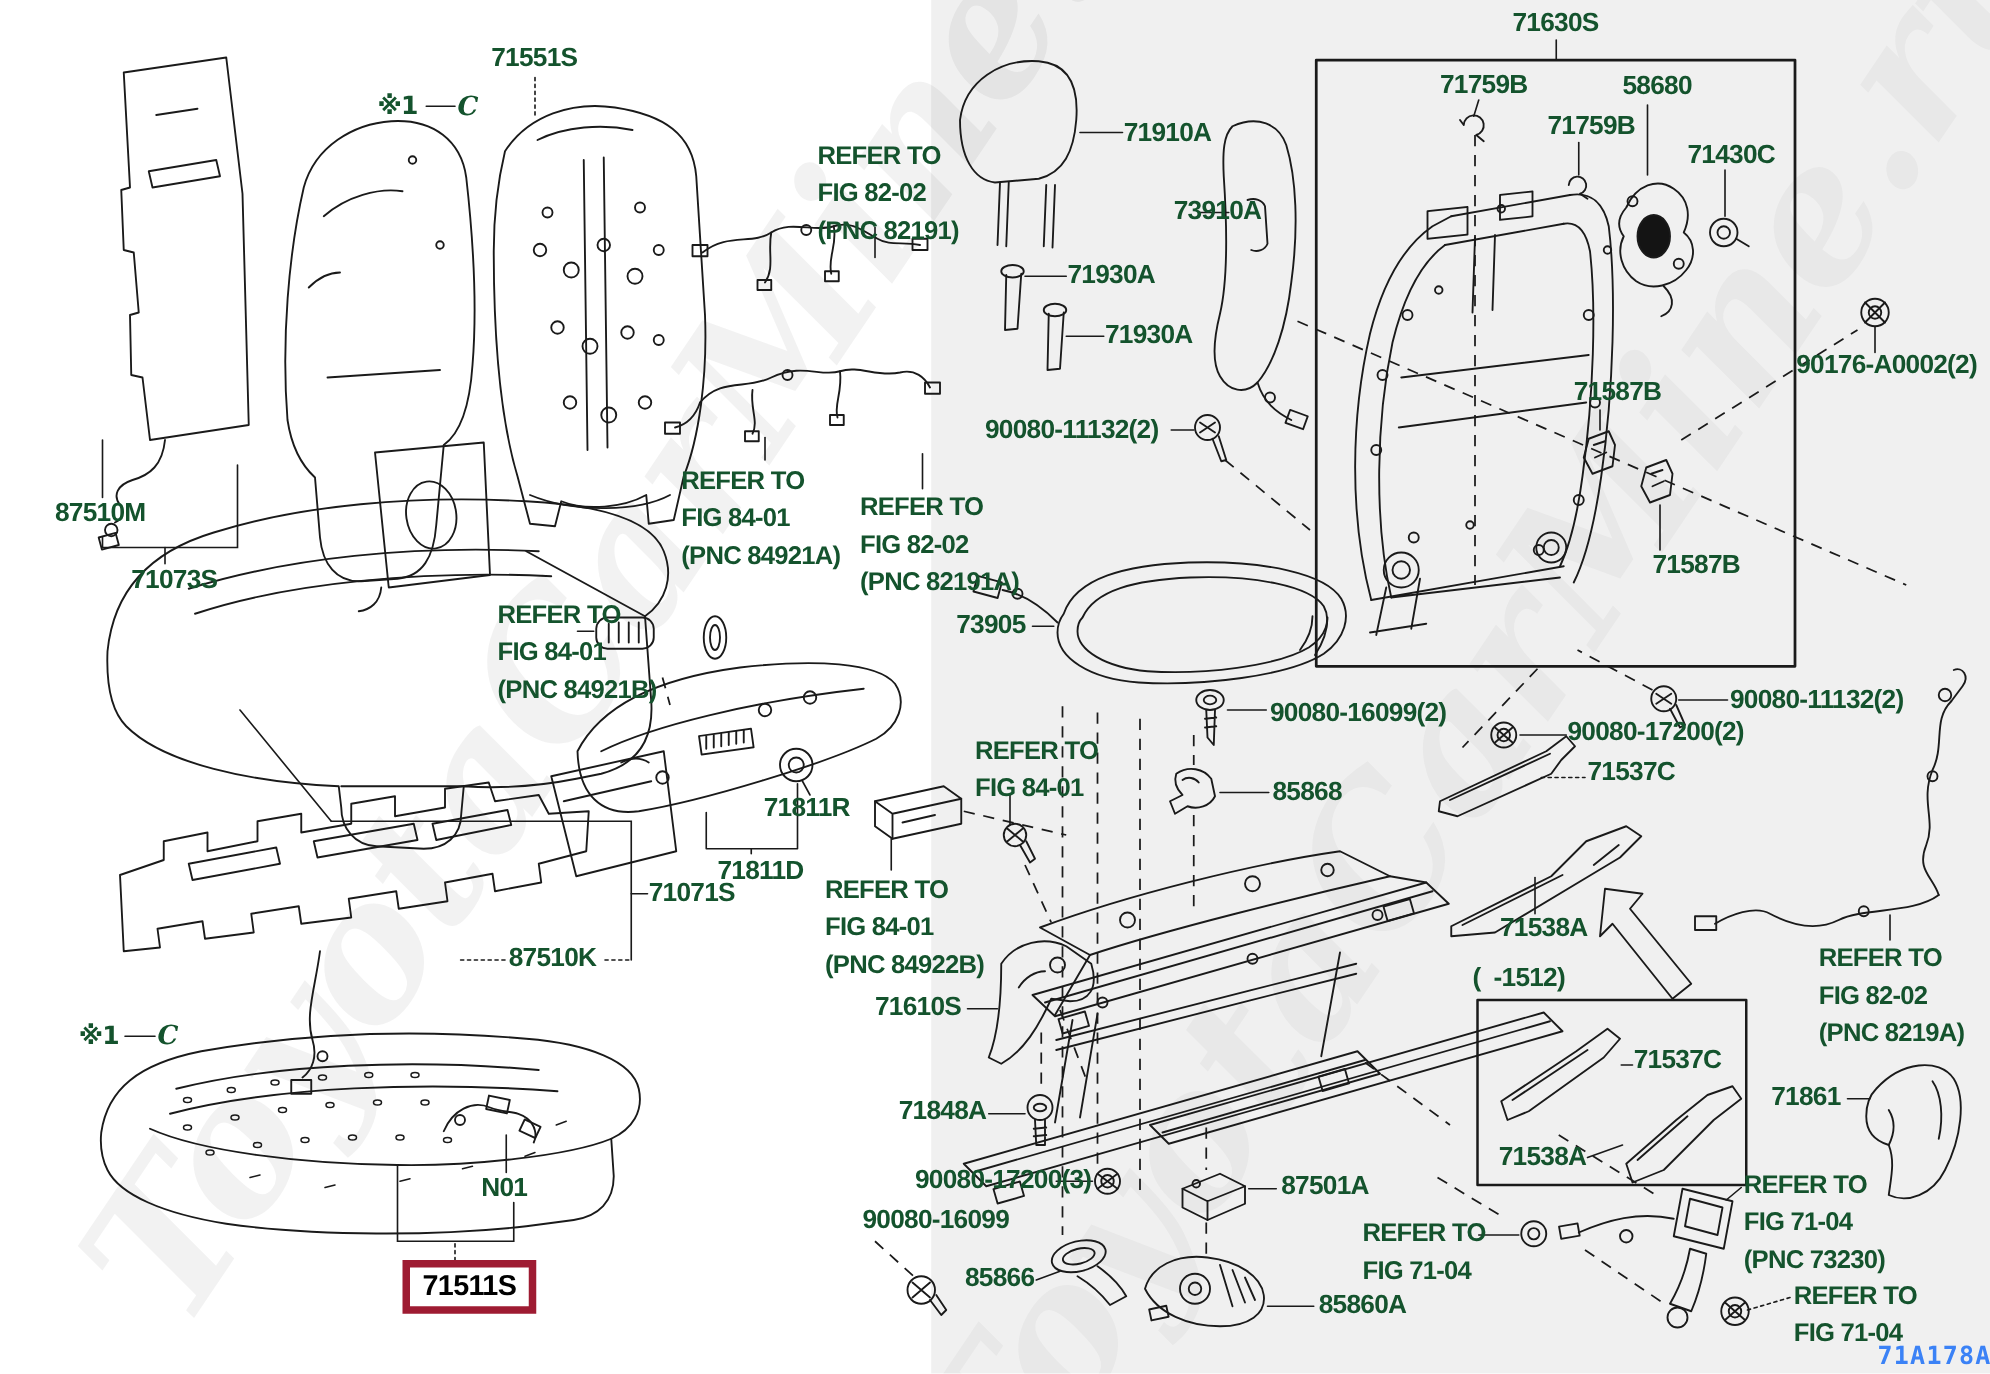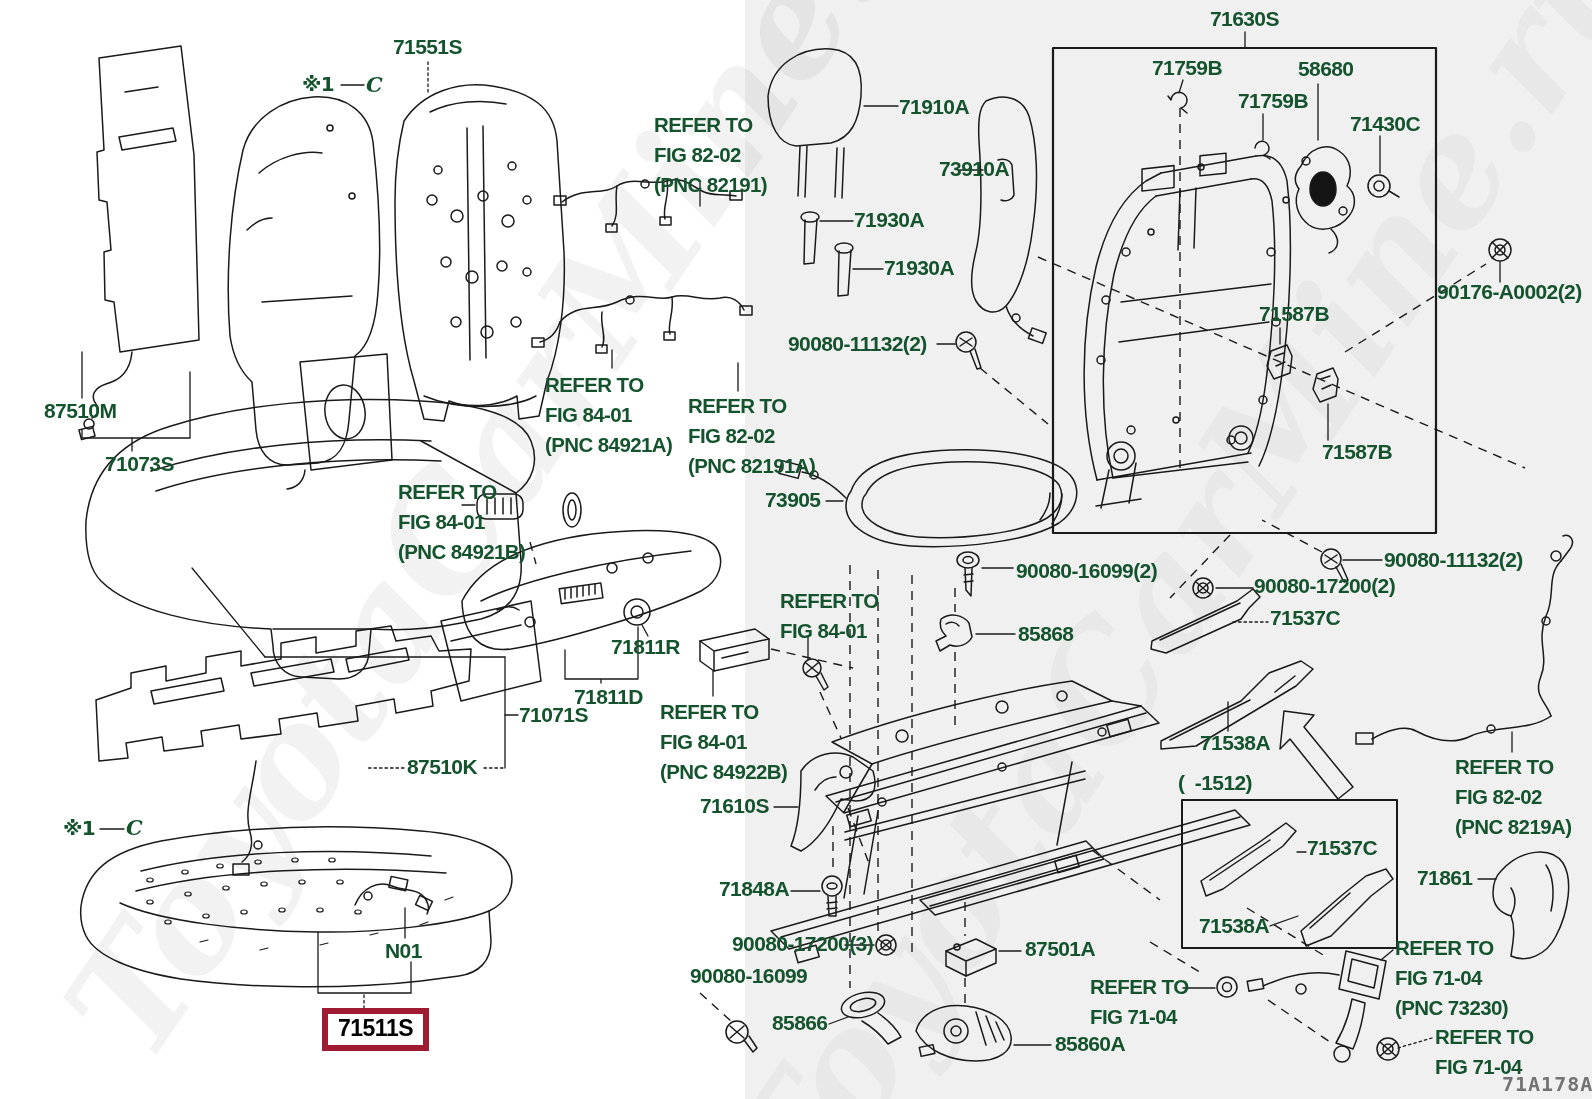--- a/index.html
+++ b/index.html
@@ -8,21 +8,21 @@
   #gray-panel{position:absolute;left:745px;top:0;width:847px;height:1099px;background:#f0f0f0;}
   .wm{position:absolute;font:italic 700 150px "DejaVu Serif",serif;color:rgba(70,70,70,.07);
       transform-origin:0 0;transform:rotate(-56deg);white-space:nowrap;pointer-events:none;}
   .wm2{color:rgba(70,70,70,.045);}
   #art{position:absolute;left:0;top:0;}
   .lbl{position:absolute;color:#14532d;white-space:pre;z-index:3;
        font:700 21px/1 "Liberation Sans",sans-serif;letter-spacing:-.6px;}
   .ref{font-size:20.5px;line-height:30px;}
   .marker{font:700 20px/1 "DejaVu Sans","Liberation Sans",sans-serif;}
   .markerC{font:italic 700 21px/1 "DejaVu Serif",serif;}
-  .doc{font:600 20px/1 "DejaVu Sans Mono",monospace;letter-spacing:1px;color:#737373;}
+  .doc{font:600 20px/1 "DejaVu Sans Mono",monospace;letter-spacing:1px;color:#3b82f6;}
   .hl{position:absolute;z-index:3;border:6px solid #9e1b32;background:#fff;
       padding:3px 10px 5px;font:700 23px/1 "Liberation Sans",sans-serif;letter-spacing:-.5px;}
   .foot{position:absolute;z-index:3;color:#101010;white-space:pre;
         font:400 17px/1.3 "DejaVu Sans","Liberation Sans",sans-serif;}
 </style>
 </head>
 <body>
 
 <div id="stage">
   <div id="gray-panel"></div>

